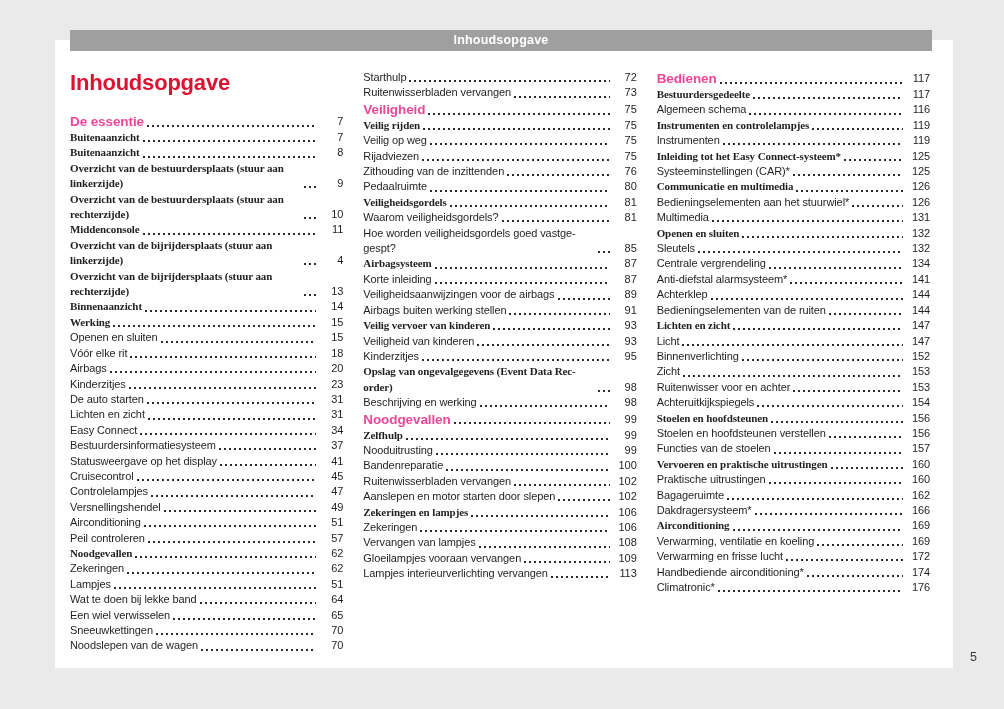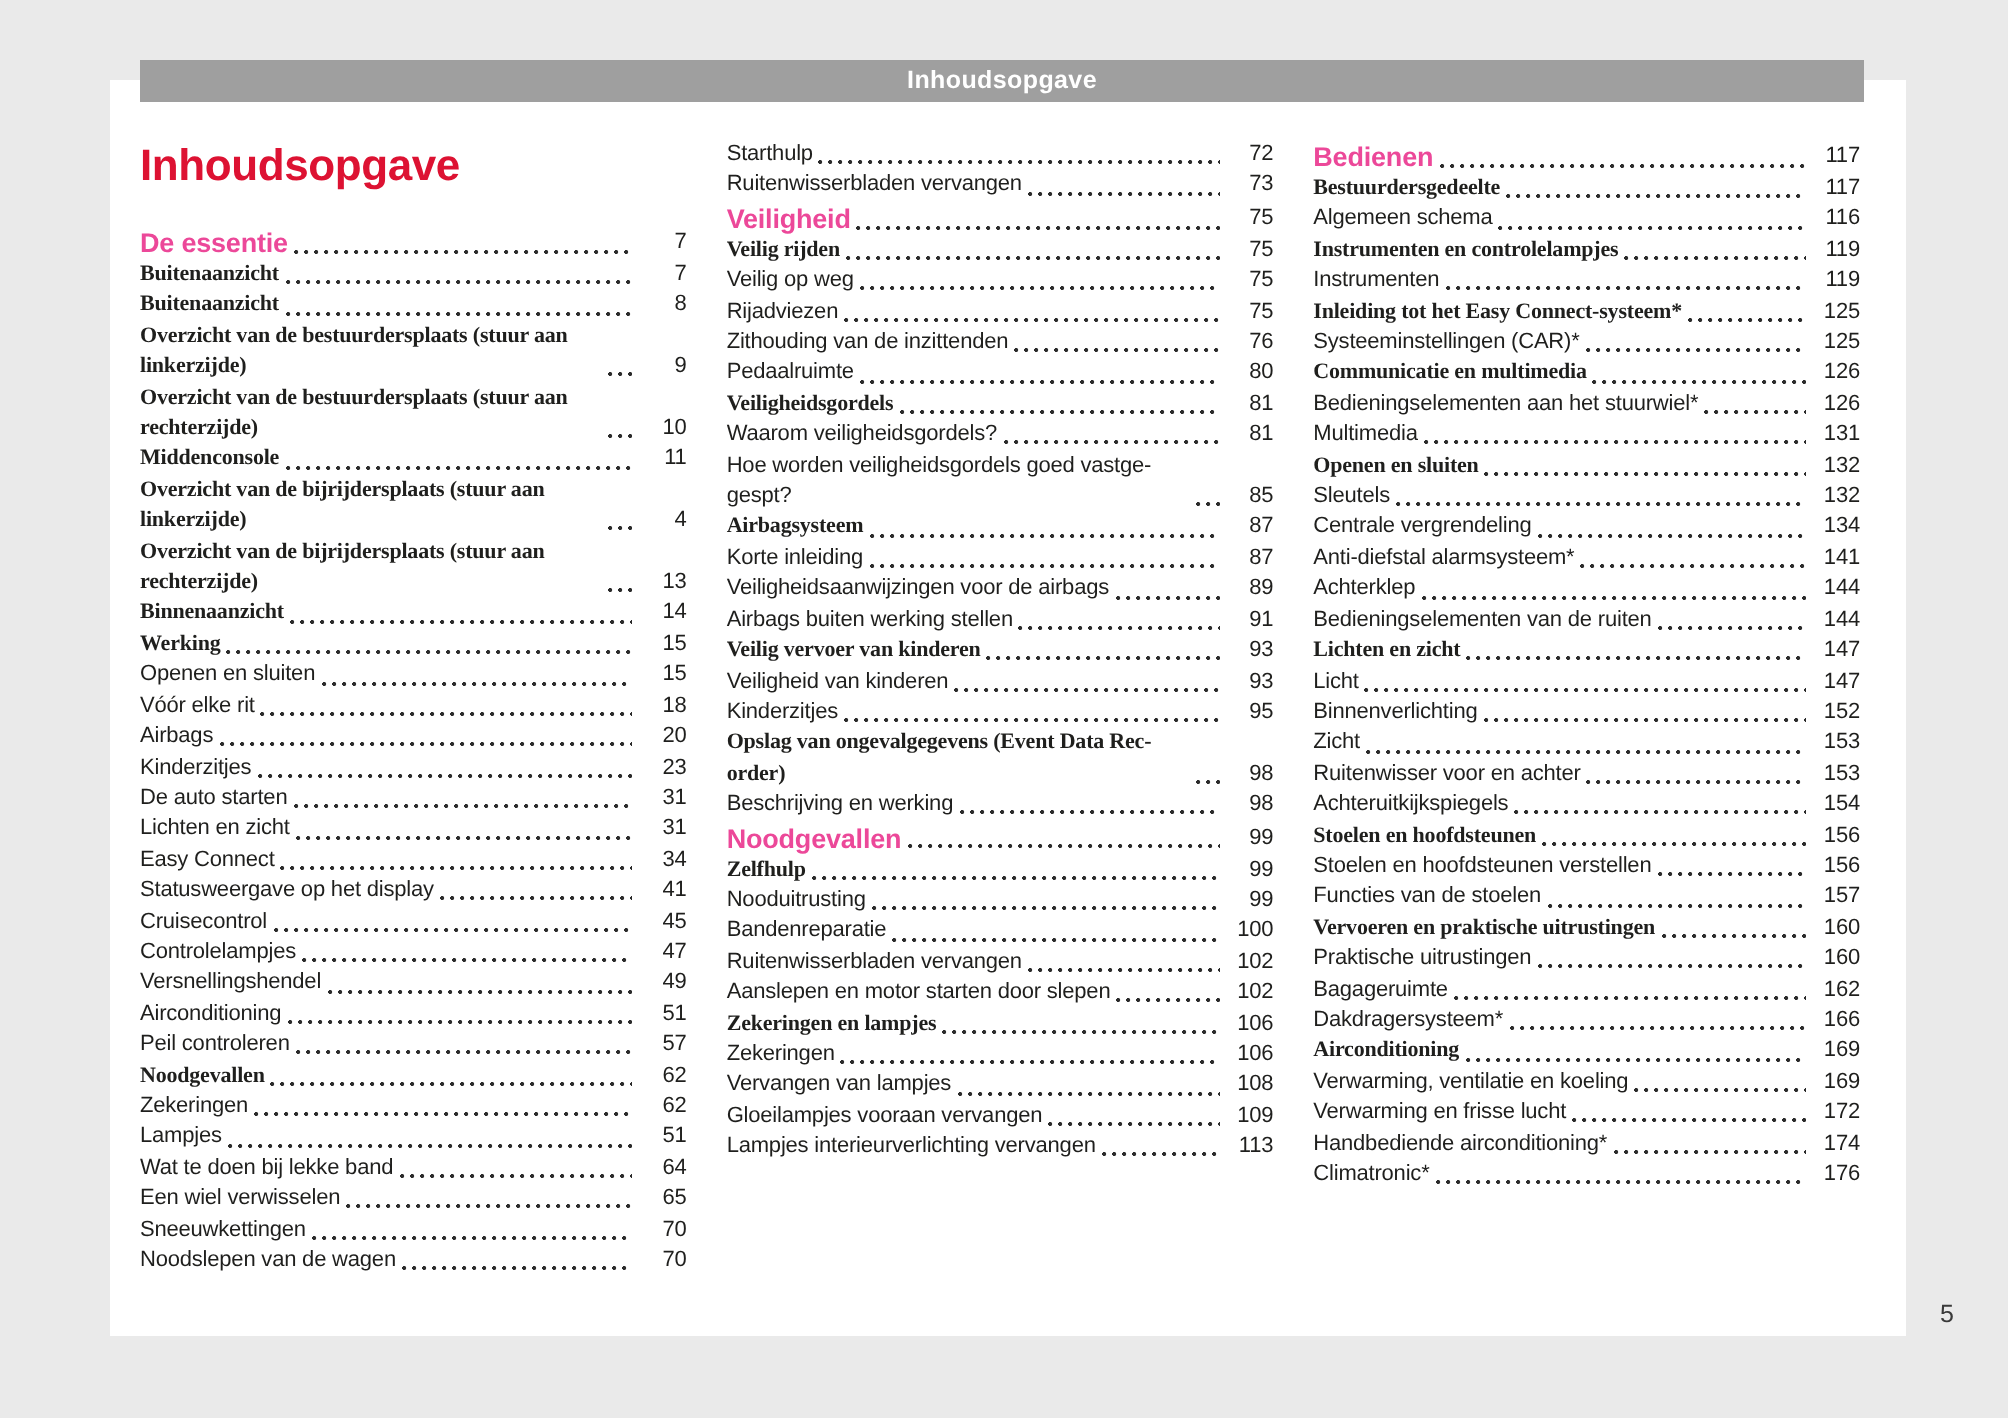--- a/index.html
+++ b/index.html
@@ -172,20 +172,25 @@
           <span class="lbl">Lichten en zicht</span>
           <span class="dots"></span>
           <span class="num">31</span>
         </div>
         <div class="row normal">
           <span class="lbl">Easy Connect</span>
           <span class="dots"></span>
           <span class="num">34</span>
         </div>
         <div class="row normal">
+          <span class="lbl">Bestuurdersinformatiesysteem</span>
+          <span class="dots"></span>
+          <span class="num">37</span>
+        </div>
+        <div class="row normal">
           <span class="lbl">Statusweergave op het display</span>
           <span class="dots"></span>
           <span class="num">41</span>
         </div>
         <div class="row normal">
           <span class="lbl">Cruisecontrol</span>
           <span class="dots"></span>
           <span class="num">45</span>
         </div>
         <div class="row normal">

